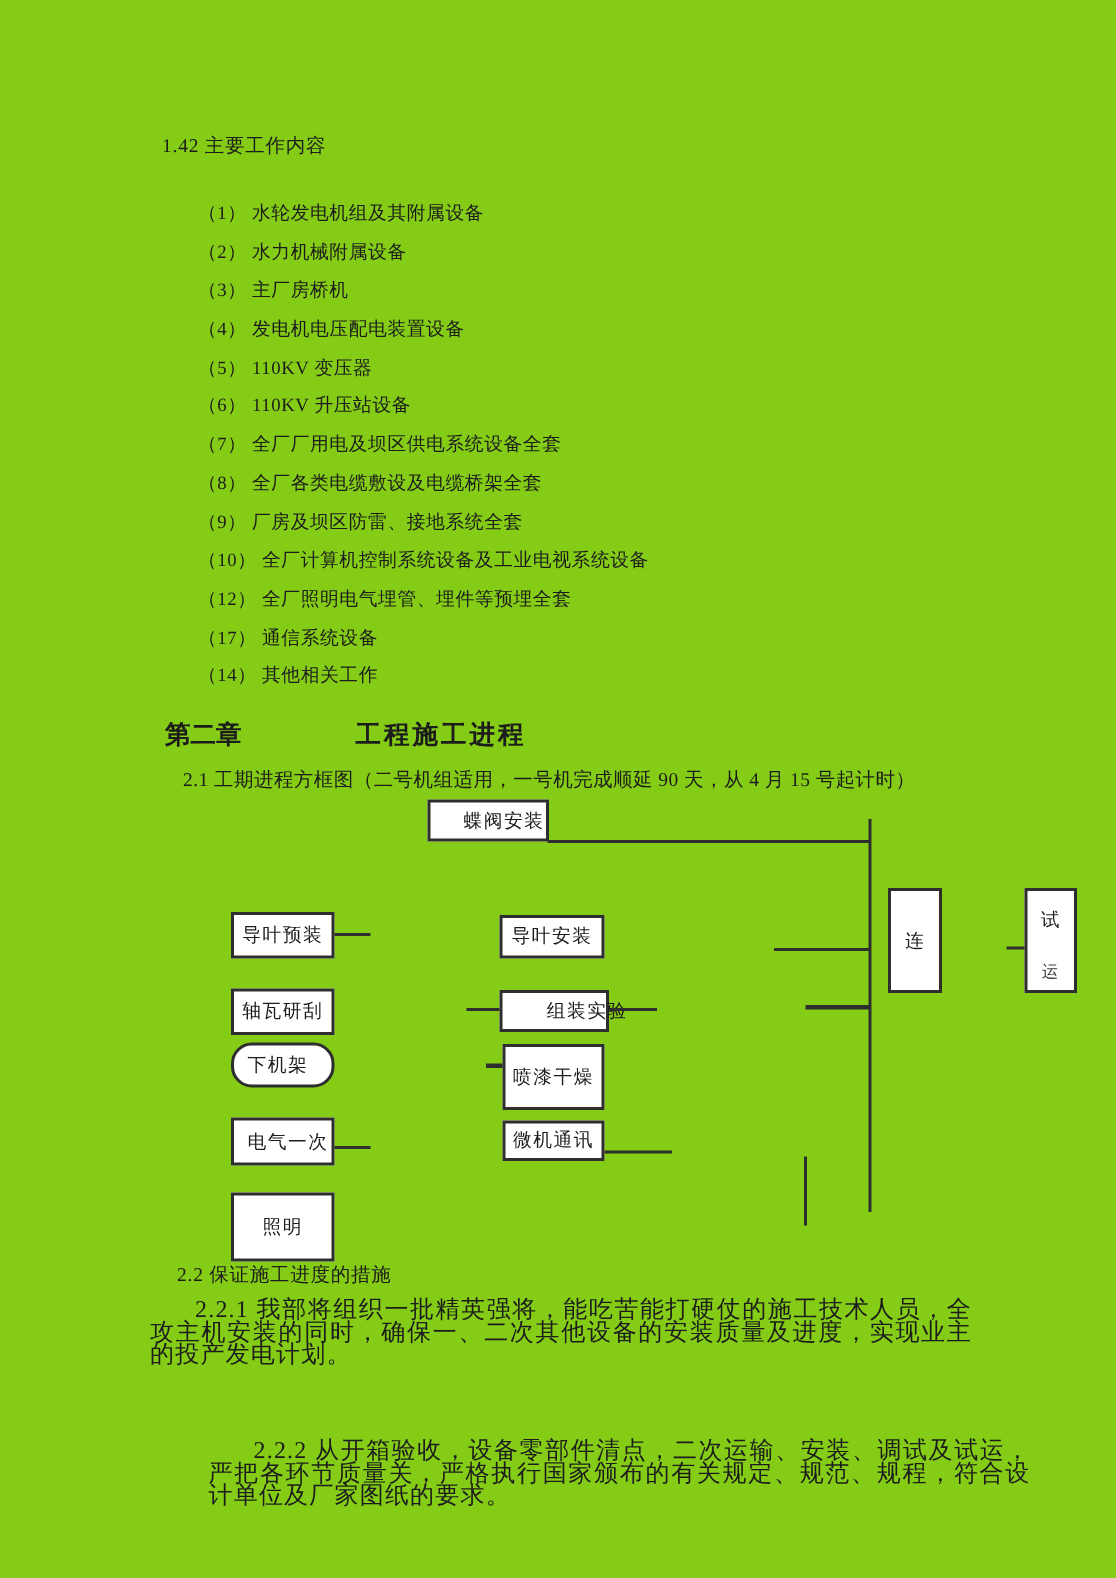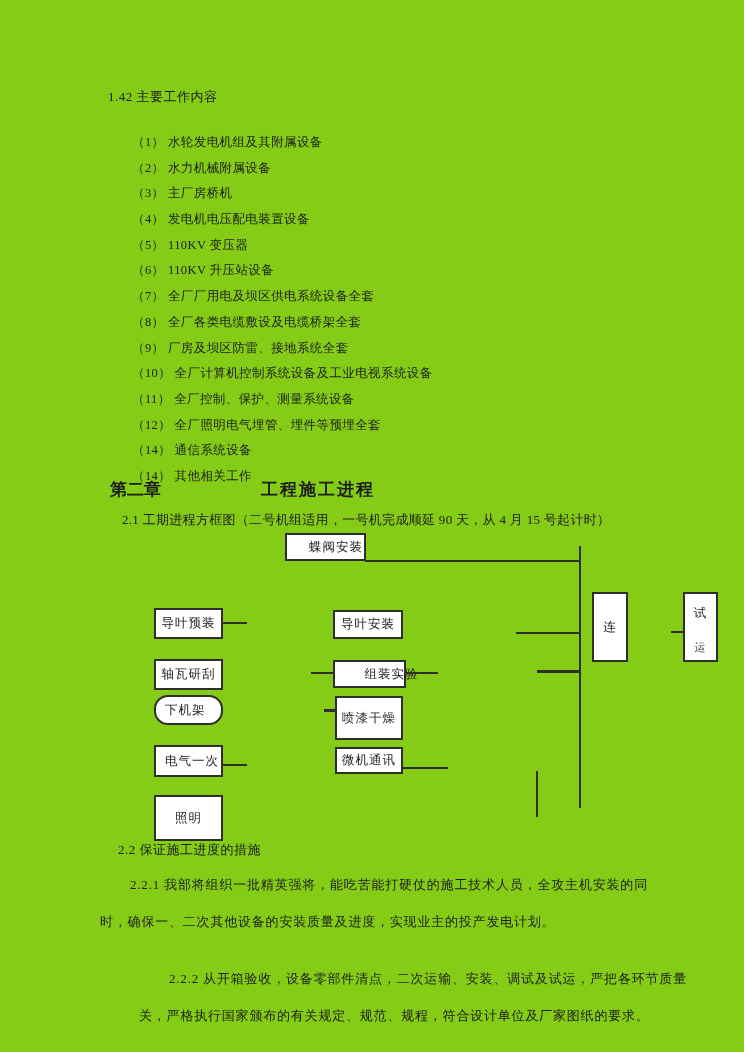--- a/index.html
+++ b/index.html
@@ -9,21 +9,21 @@
     margin:0 auto;
     background:#84cc16;
     font-family:"Liberation Serif","DejaVu Serif",serif;
     color:#1c1c1c;
     overflow:hidden;
   }
   .sec-title { position:absolute; left:108px; top:88px; font-size:13px; letter-spacing:0.5px; }
   .work-list { position:absolute; left:116px; top:118px; margin:16px; padding:0; list-style:none; }
   .work-list li { height:25.7px; font-size:12.5px; letter-spacing:0.4px; white-space:nowrap; }
   .chapter { position:absolute; left:110px; top:478px; font-size:17px; font-weight:bold; white-space:nowrap; }
-  .chapter .chapter-title { margin-left:100px; letter-spacing:2px; }
+  .chapter .chapter-title { margin-left:76px; letter-spacing:2px; }
   .line-2-1 { position:absolute; left:122px; top:511px; font-size:13px; letter-spacing:0.3px; white-space:nowrap; }
   
   .fbox {
     position:absolute;
     border:2px solid #2e2e2e;
     background:#fff;
     box-sizing:border-box;
     display:flex; align-items:center; justify-content:center;
     font-size:12.5px; letter-spacing:1px; white-space:nowrap;
   }
@@ -51,21 +51,21 @@
   .l-asm-left { left:311px; top:672px; width:22px; height:2px; }
   .l-asm-right{ left:406px; top:672px; width:32px; height:2px; }
   .l-intov2   { left:537px; top:670px; width:43px; height:3px; }
   .l-paint    { left:324px; top:709px; width:11px; height:3px; }
   .l-electric { left:223px; top:764px; width:24px; height:2px; }
   .l-comm     { left:403px; top:767px; width:45px; height:2px; }
   .l-vshort   { left:536px; top:771px; width:2px;  height:46px; }
   .line-2-2 { position:absolute; left:118px; top:841px; font-size:13px; letter-spacing:0.5px; }
   .para {
     position:absolute; left:100px; width:548px;
-    font-size:13px; line-height:37px; letter-spacing:0.8px;
+    font-size:16px; line-height:15px; letter-spacing:0.8px;
     text-align:justify; text-indent:30px;
   }
   .para-1 { top:866px; }
   .para-2 { top:960px;margin-left:39px; }
 </style>
 </head>
 <body>
 
 <div class="page">
 
@@ -75,23 +75,22 @@
     <li>（1） 水轮发电机组及其附属设备</li>
     <li>（2） 水力机械附属设备</li>
     <li>（3） 主厂房桥机</li>
     <li>（4） 发电机电压配电装置设备</li>
     <li>（5） 110KV 变压器</li>
     <li>（6） 110KV 升压站设备</li>
     <li>（7） 全厂厂用电及坝区供电系统设备全套</li>
     <li>（8） 全厂各类电缆敷设及电缆桥架全套</li>
     <li>（9） 厂房及坝区防雷、接地系统全套</li>
     <li>（10） 全厂计算机控制系统设备及工业电视系统设备</li>
-    <li>（11） 全厂控制、保护、测量系统设备</li>
     <li>（12） 全厂照明电气埋管、埋件等预埋全套</li>
-    <li>（14） 通信系统设备</li>
+    <li>（17） 通信系统设备</li>
     <li>（14） 其他相关工作</li>
   </ul>
 
   <div class="chapter">
     <span>第二章</span><span class="chapter-title">工程施工进程</span>
   </div>
 
   <div class="line-2-1">2.1 工期进程方框图（二号机组适用，一号机完成顺延 90 天，从 4 月 15 号起计时）</div>
 
   <div class="fbox b-dievalve">蝶阀安装</div>

